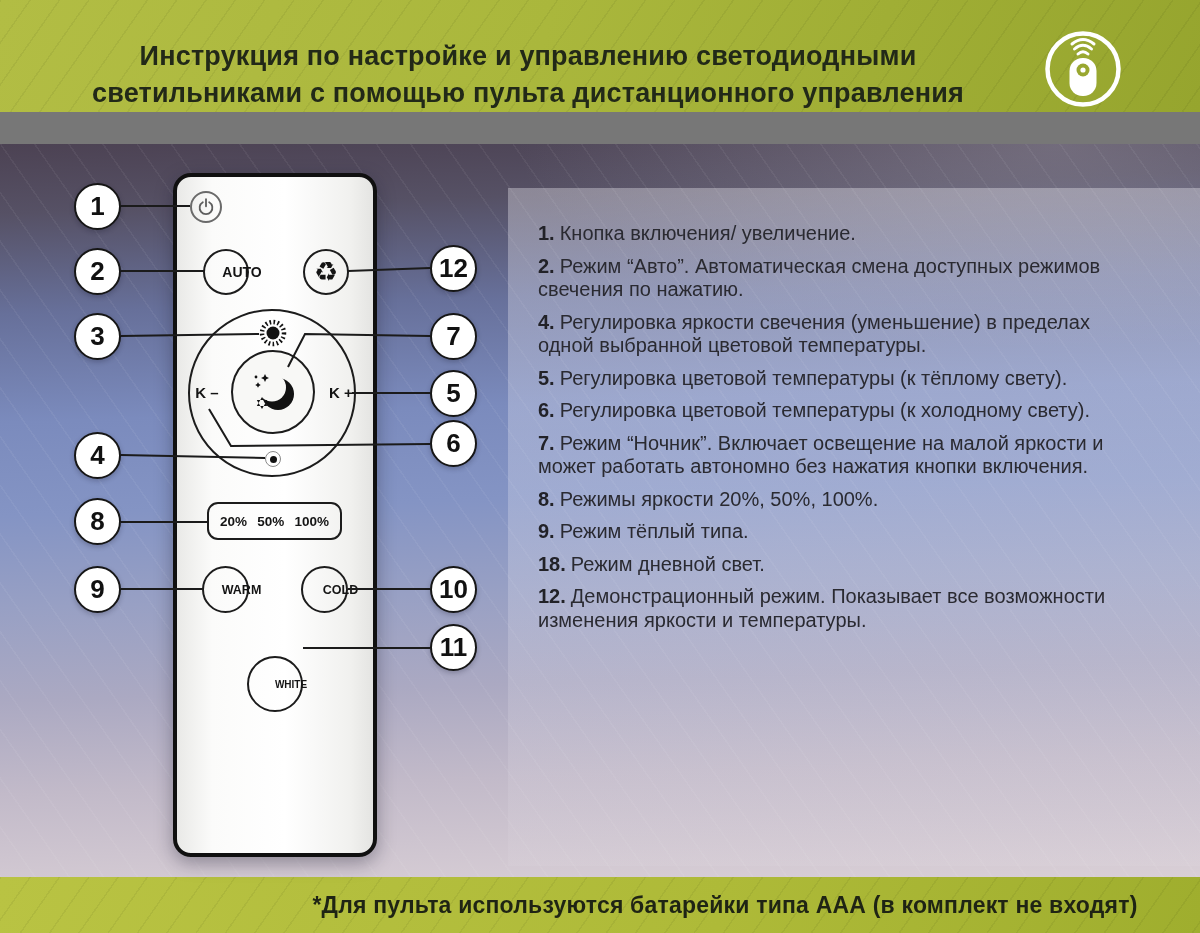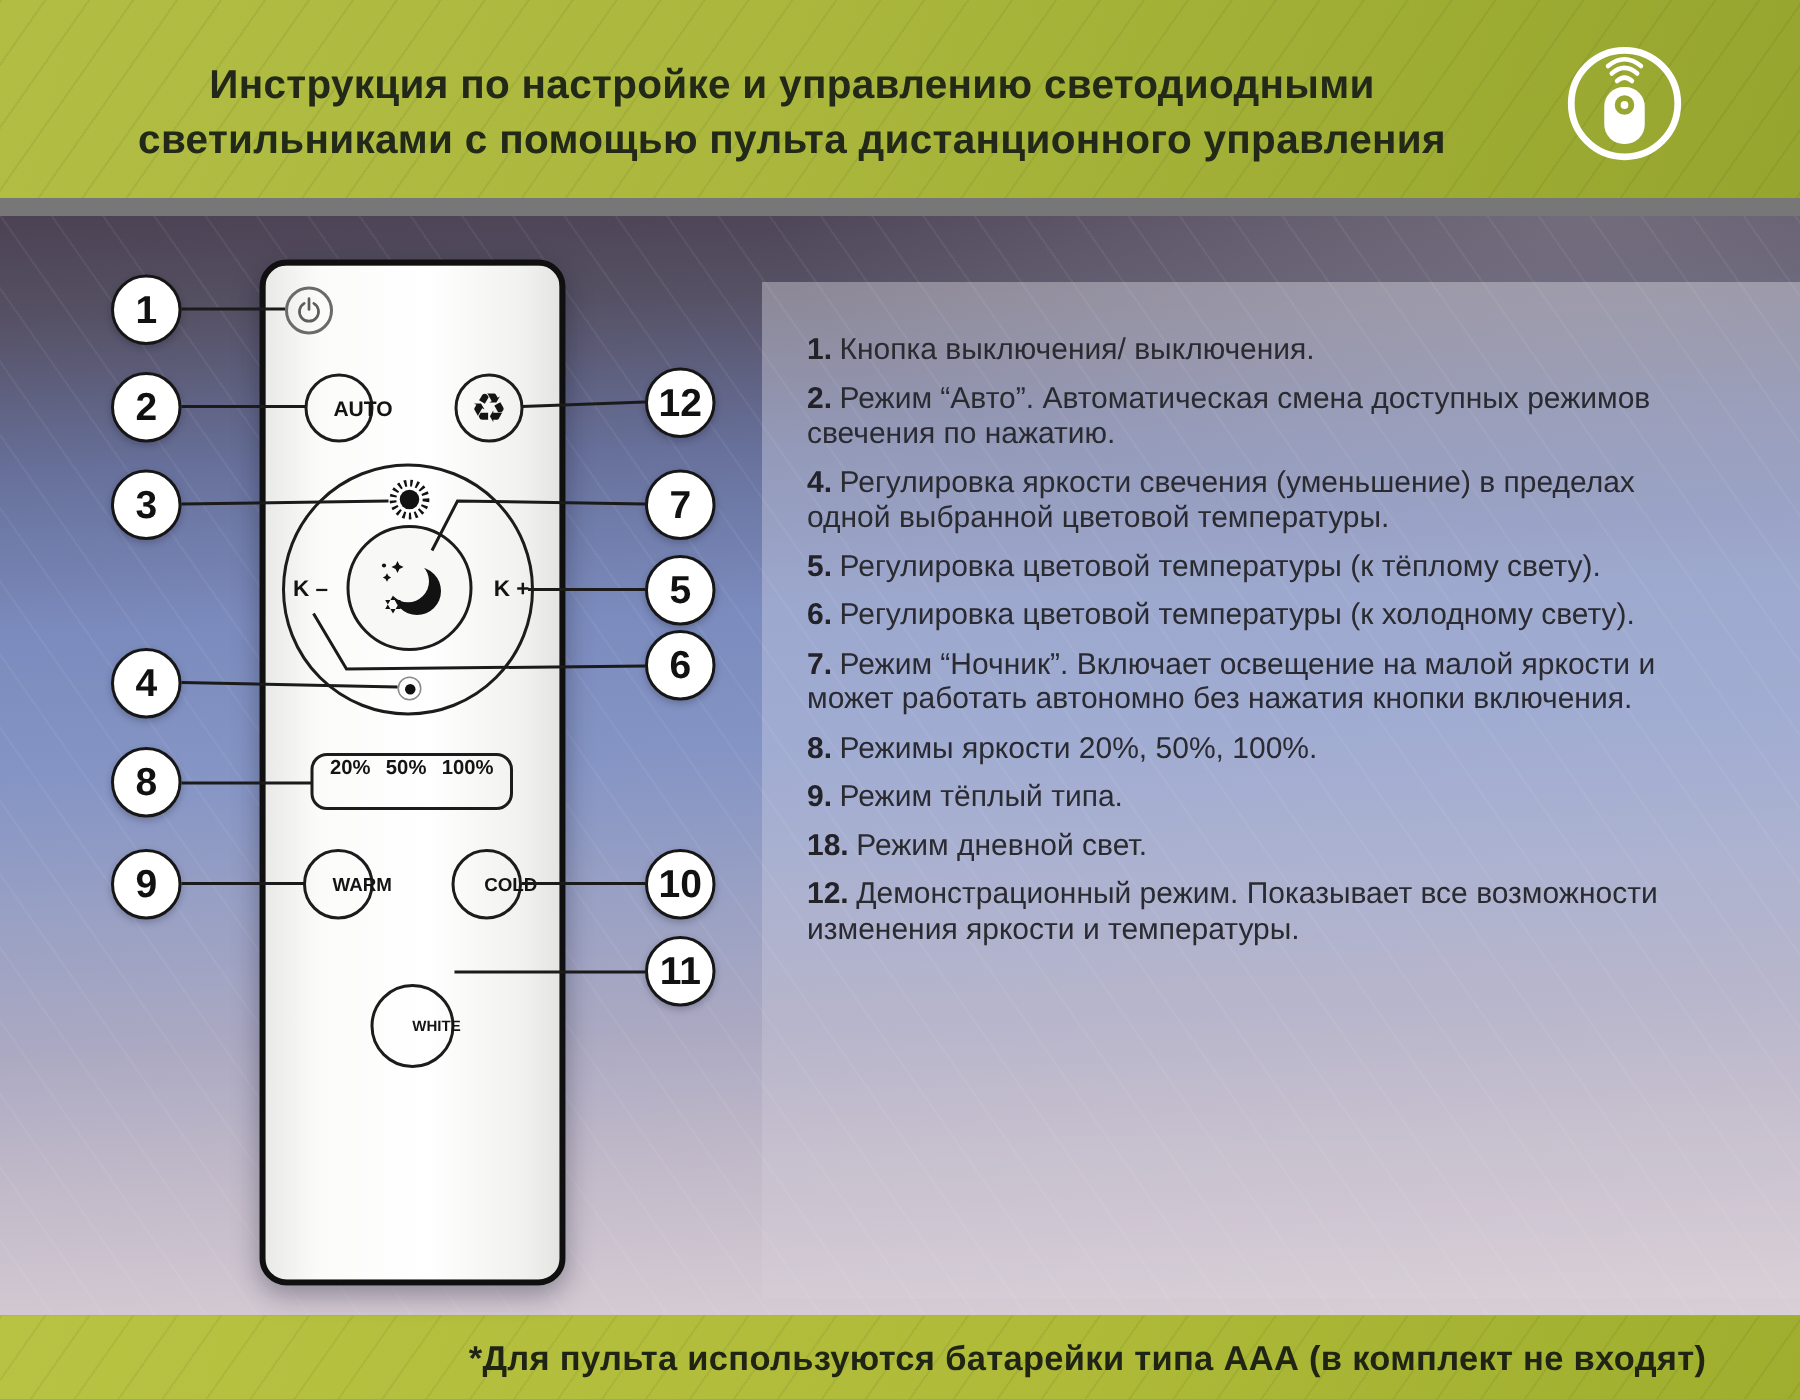--- a/index.html
+++ b/index.html
@@ -3,21 +3,21 @@
 <meta charset="utf-8">
 <style>
   html,body{margin:0;padding:0;}
   .page{
     position:relative;width:1200px;height:933px;overflow:hidden;
     font-family:"Liberation Sans", sans-serif;
     background:#777;
   }
   
   .band-top{
-    position:absolute;left:0;top:0;width:1200px;height:132px;
+    position:absolute;left:0;top:0;width:1200px;height:112px;
     background:linear-gradient(105deg,#b2bd44 0%,#aab73c 45%,#96a52e 100%);
   }
   .band-top::after{
     content:"";position:absolute;inset:0;
     background:repeating-linear-gradient(125deg, rgba(20,30,0,0.06) 0 1.5px, transparent 1.5px 24px);
   }
   .content{
     position:absolute;left:0;top:144px;width:1200px;height:733px;
     background:
       radial-gradient(ellipse 900px 340px at 88% 0%, rgba(190,185,195,0.30), rgba(190,185,195,0) 60%),
@@ -66,21 +66,21 @@
   }
   .rc-circle{
     position:absolute;box-sizing:border-box;border:2px solid #1c1c1c;border-radius:50%;
     background:transparent;display:flex;align-items:center;justify-content:center;
     color:#141414;font-weight:bold;z-index:3;
   }
   .rc-label{font-family:"Liberation Sans", sans-serif;padding-left:32px;}
   .presets{
     position:absolute;left:207px;top:502px;width:135px;height:38px;box-sizing:border-box;
     border:2.5px solid #1c1c1c;border-radius:11px;z-index:3;
-    display:flex;align-items:flex-start;justify-content:space-between;padding:0 11px;
+    display:flex;align-items:center;justify-content:space-between;padding:0 11px;
     font-weight:bold;font-size:13.5px;color:#141414;
   }
   .ktext{position:absolute;z-index:3;font-weight:bold;font-size:15px;color:#141414;width:34px;text-align:center;}
   .night-dot{
     position:absolute;left:265px;top:451px;width:16px;height:16px;border-radius:50%;
     box-sizing:border-box;border:1.5px solid #8a8a8a;z-index:3;
     display:flex;align-items:center;justify-content:center;
   }
   .night-dot i{display:block;width:7px;height:7px;border-radius:50%;background:#111;}
   
@@ -206,21 +206,21 @@
   <div class="callout" style="left:74px;top:498px;">8</div>
   <div class="callout" style="left:74px;top:566px;">9</div>
   <div class="callout" style="left:430px;top:245px;">12</div>
   <div class="callout" style="left:430px;top:313px;">7</div>
   <div class="callout" style="left:430px;top:370px;">5</div>
   <div class="callout" style="left:430px;top:420px;">6</div>
   <div class="callout" style="left:430px;top:566px;">10</div>
   <div class="callout" style="left:430px;top:624px;">11</div>
 
   <div class="instructions">
-    <div class="item"><span class="num">1.</span><span>Кнопка выключения/ выключения.</span></div>
+    <div class="item"><span class="num">1.</span><span>Кнопка включения/ увеличение.</span></div>
     <div class="item"><span class="num">2.</span><span>Режим “Авто”. Автоматическая смена доступных режимов свечения по нажатию.</span></div>
     <div class="item"><span class="num">4.</span><span>Регулировка яркости свечения (уменьшение) в пределах одной выбранной цветовой температуры.</span></div>
     <div class="item"><span class="num">5.</span><span>Регулировка цветовой температуры (к тёплому свету).</span></div>
     <div class="item"><span class="num">6.</span><span>Регулировка цветовой температуры (к холодному свету).</span></div>
     <div class="item"><span class="num">7.</span><span>Режим “Ночник”. Включает освещение на малой яркости и может работать автономно без нажатия кнопки включения.</span></div>
     <div class="item"><span class="num">8.</span><span>Режимы яркости 20%, 50%, 100%.</span></div>
     <div class="item"><span class="num">9.</span><span>Режим тёплый типа.</span></div>
     <div class="item"><span class="num">18.</span><span>Режим дневной свет.</span></div>
     <div class="item"><span class="num">12.</span><span>Демонстрационный режим. Показывает все возможности изменения яркости и температуры.</span></div>
   </div>

